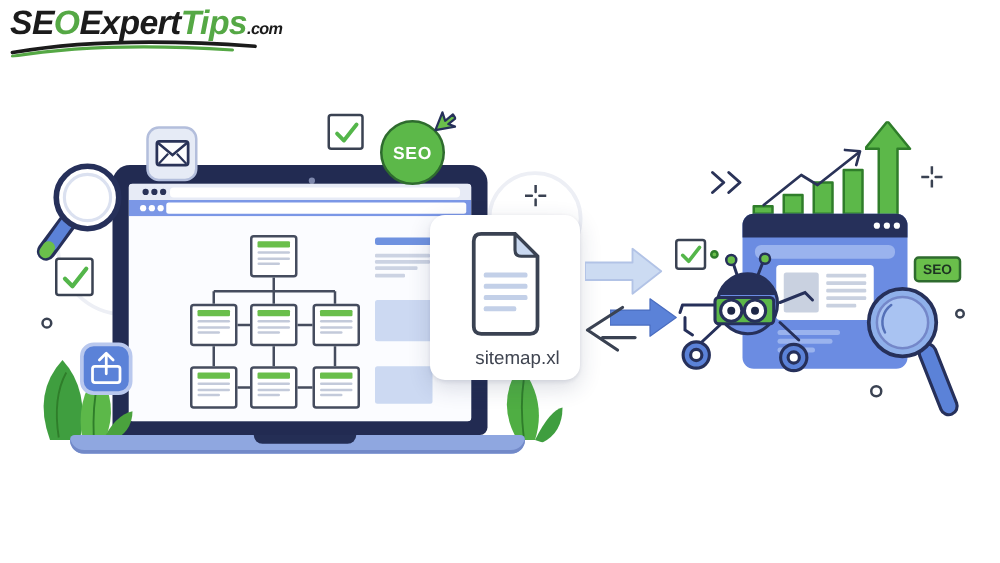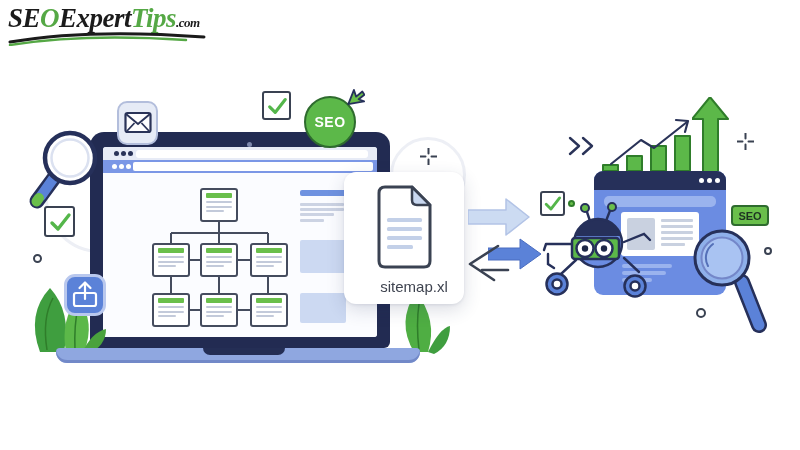--- a/index.html
+++ b/index.html
@@ -68,21 +68,21 @@
   .rwin-search{position:absolute;left:10px;top:25px;width:112px;height:11px;background:#9ab3ee;border-radius:5px;}
   .rwin-card{position:absolute;left:27px;top:41px;width:78px;height:44px;background:#ffffff;border-radius:3px;}
   .rwin-ph{position:absolute;left:6px;top:6px;width:28px;height:32px;background:#c9d1e0;border-radius:2px;}
   .rwin-tline{position:absolute;left:40px;width:32px;height:2.5px;background:#c9d1e0;border-radius:1px;}
   .rwin-bline{position:absolute;left:28px;height:3.5px;background:#9ab3ee;border-radius:2px;}
 
   
   .growth-bars{position:absolute;left:602px;top:130px;height:42px;display:flex;align-items:flex-end;gap:7px;}
   .gbar{width:17px;background:#5cb849;border:2px solid #2f7d2a;border-radius:1px 1px 0 0;}
 
-  .seolabel{user-select:none;font-family:Liberation Serif, serif;}
+  .seolabel{user-select:none;}
 </style>
 </head>
 <body>
 
 <div class="stage">
 
   <div class="deco-circle" style="left:45px;top:143px;width:110px;height:110px;"></div>
   <div class="deco-circle" style="left:390px;top:137px;width:76px;height:76px;"></div>
 
   <div class="logo">

